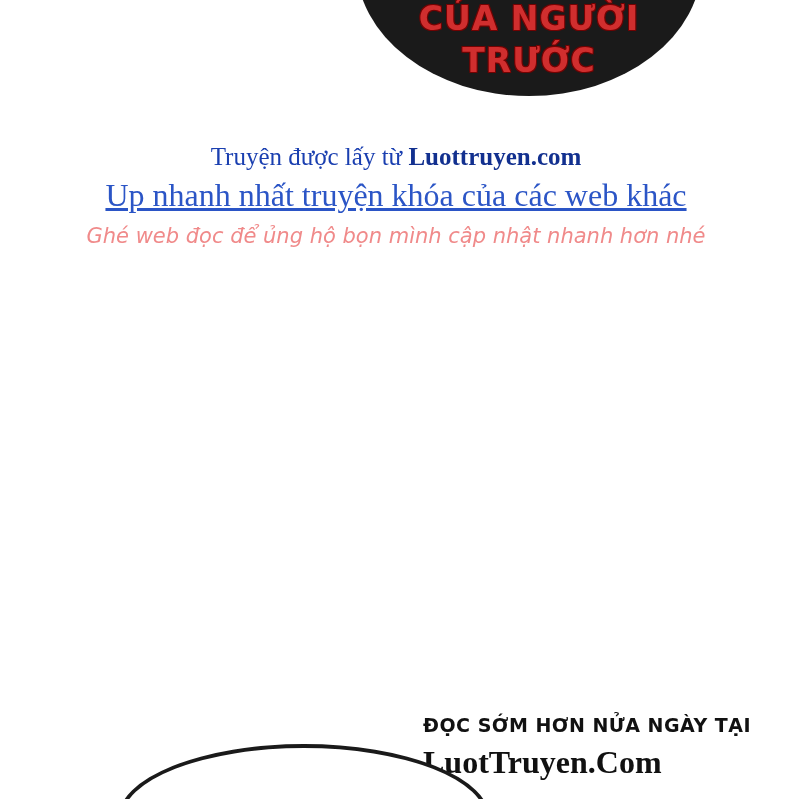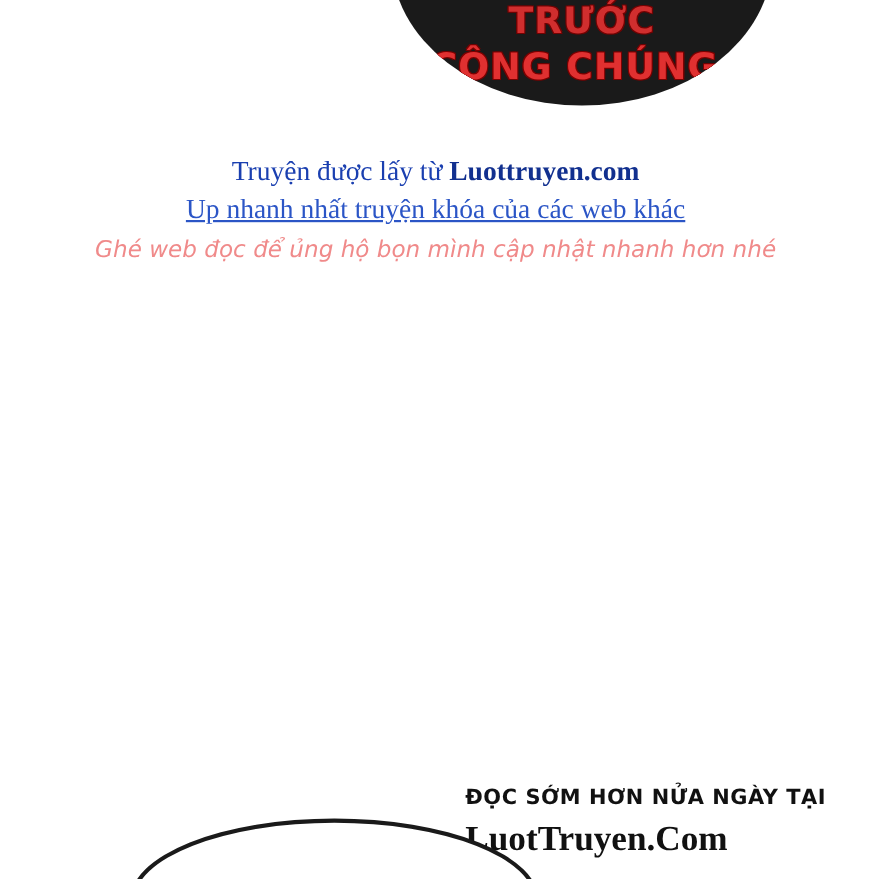--- a/index.html
+++ b/index.html
@@ -64,21 +64,21 @@
     color: #1a3fb0;
     line-height: 1.25;
     white-space: nowrap;
   }
   .credit-line1 .site {
     font-weight: bold;
     color: #12308f;
   }
   .credit-line2 {
     font-family: "Liberation Serif", serif;
-    font-size: 25px;
+    font-size: 32px;
     color: #2b55c6;
     text-decoration: underline;
     line-height: 1.3;
     margin-top: 3px;
     white-space: nowrap;
     cursor: pointer;
   }
   .credit-line3 {
     font-family: "DejaVu Sans", sans-serif;
     font-size: 21px;
@@ -126,21 +126,20 @@
     background: #ffffff;
     box-sizing: border-box;
   }
 </style>
 </head>
 <body>
 
 <div class="bubble-top">
   <div class="bubble-top-inner">
     <div class="bubble-line clipped">CỦA NGƯỜI TRƯỚC</div>
-    <div class="bubble-line">CÔNG CHÚNG.</div>
   </div>
 </div>
 
 <div class="credit-block">
   <div class="credit-line1"><span>Truyện được lấy từ </span><span class="site">Luottruyen.com</span></div>
   <div class="credit-line2">Up nhanh nhất truyện khóa của các web khác</div>
   <div class="credit-line3">Ghé web đọc để ủng hộ bọn mình cập nhật nhanh hơn nhé</div>
 </div>
 
 <div class="promo">

